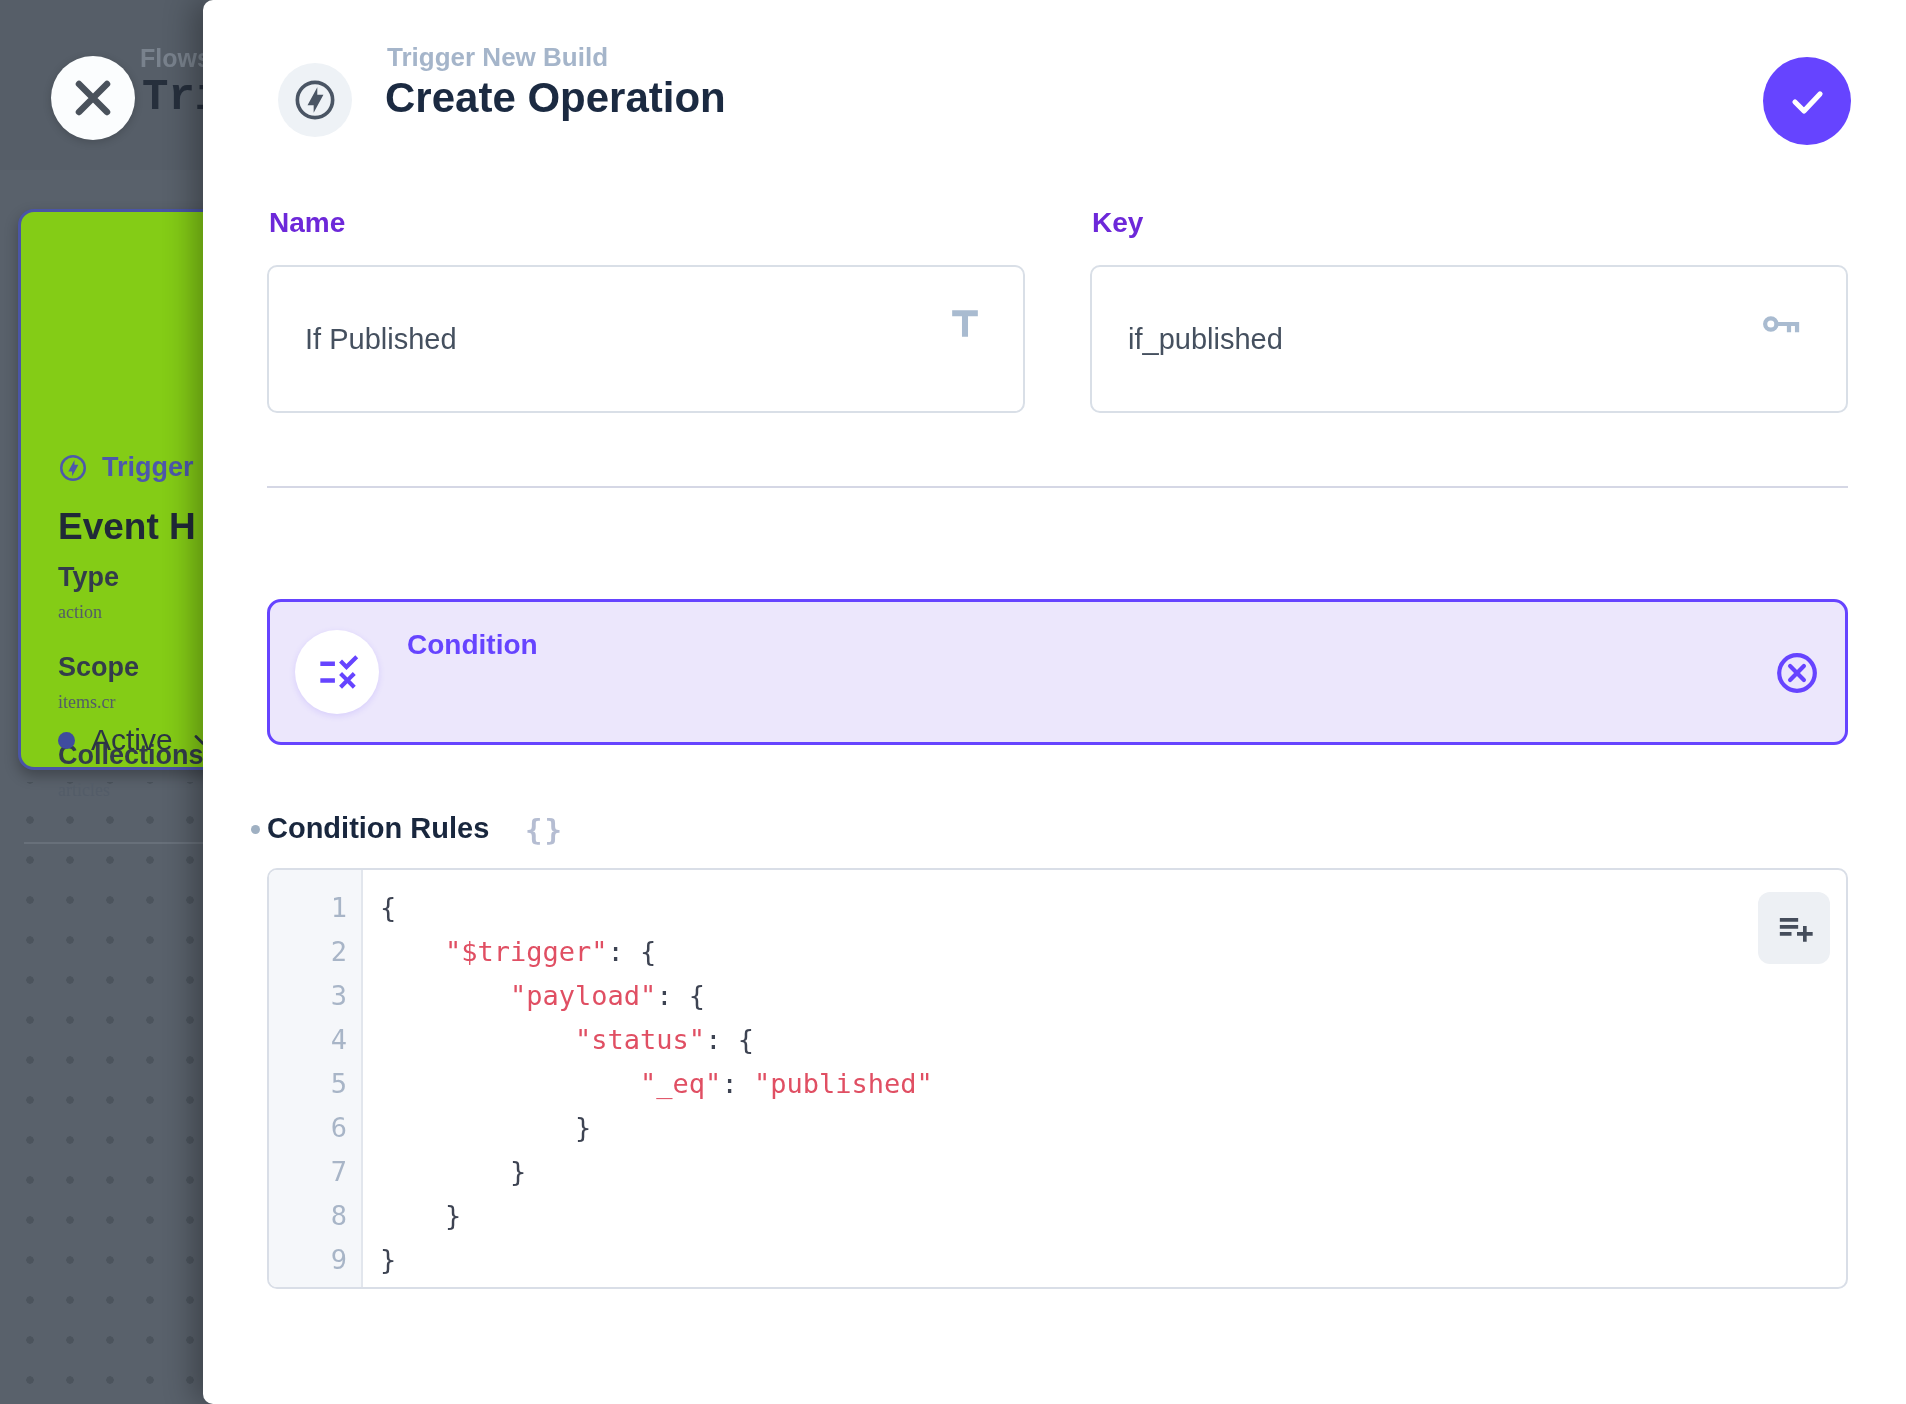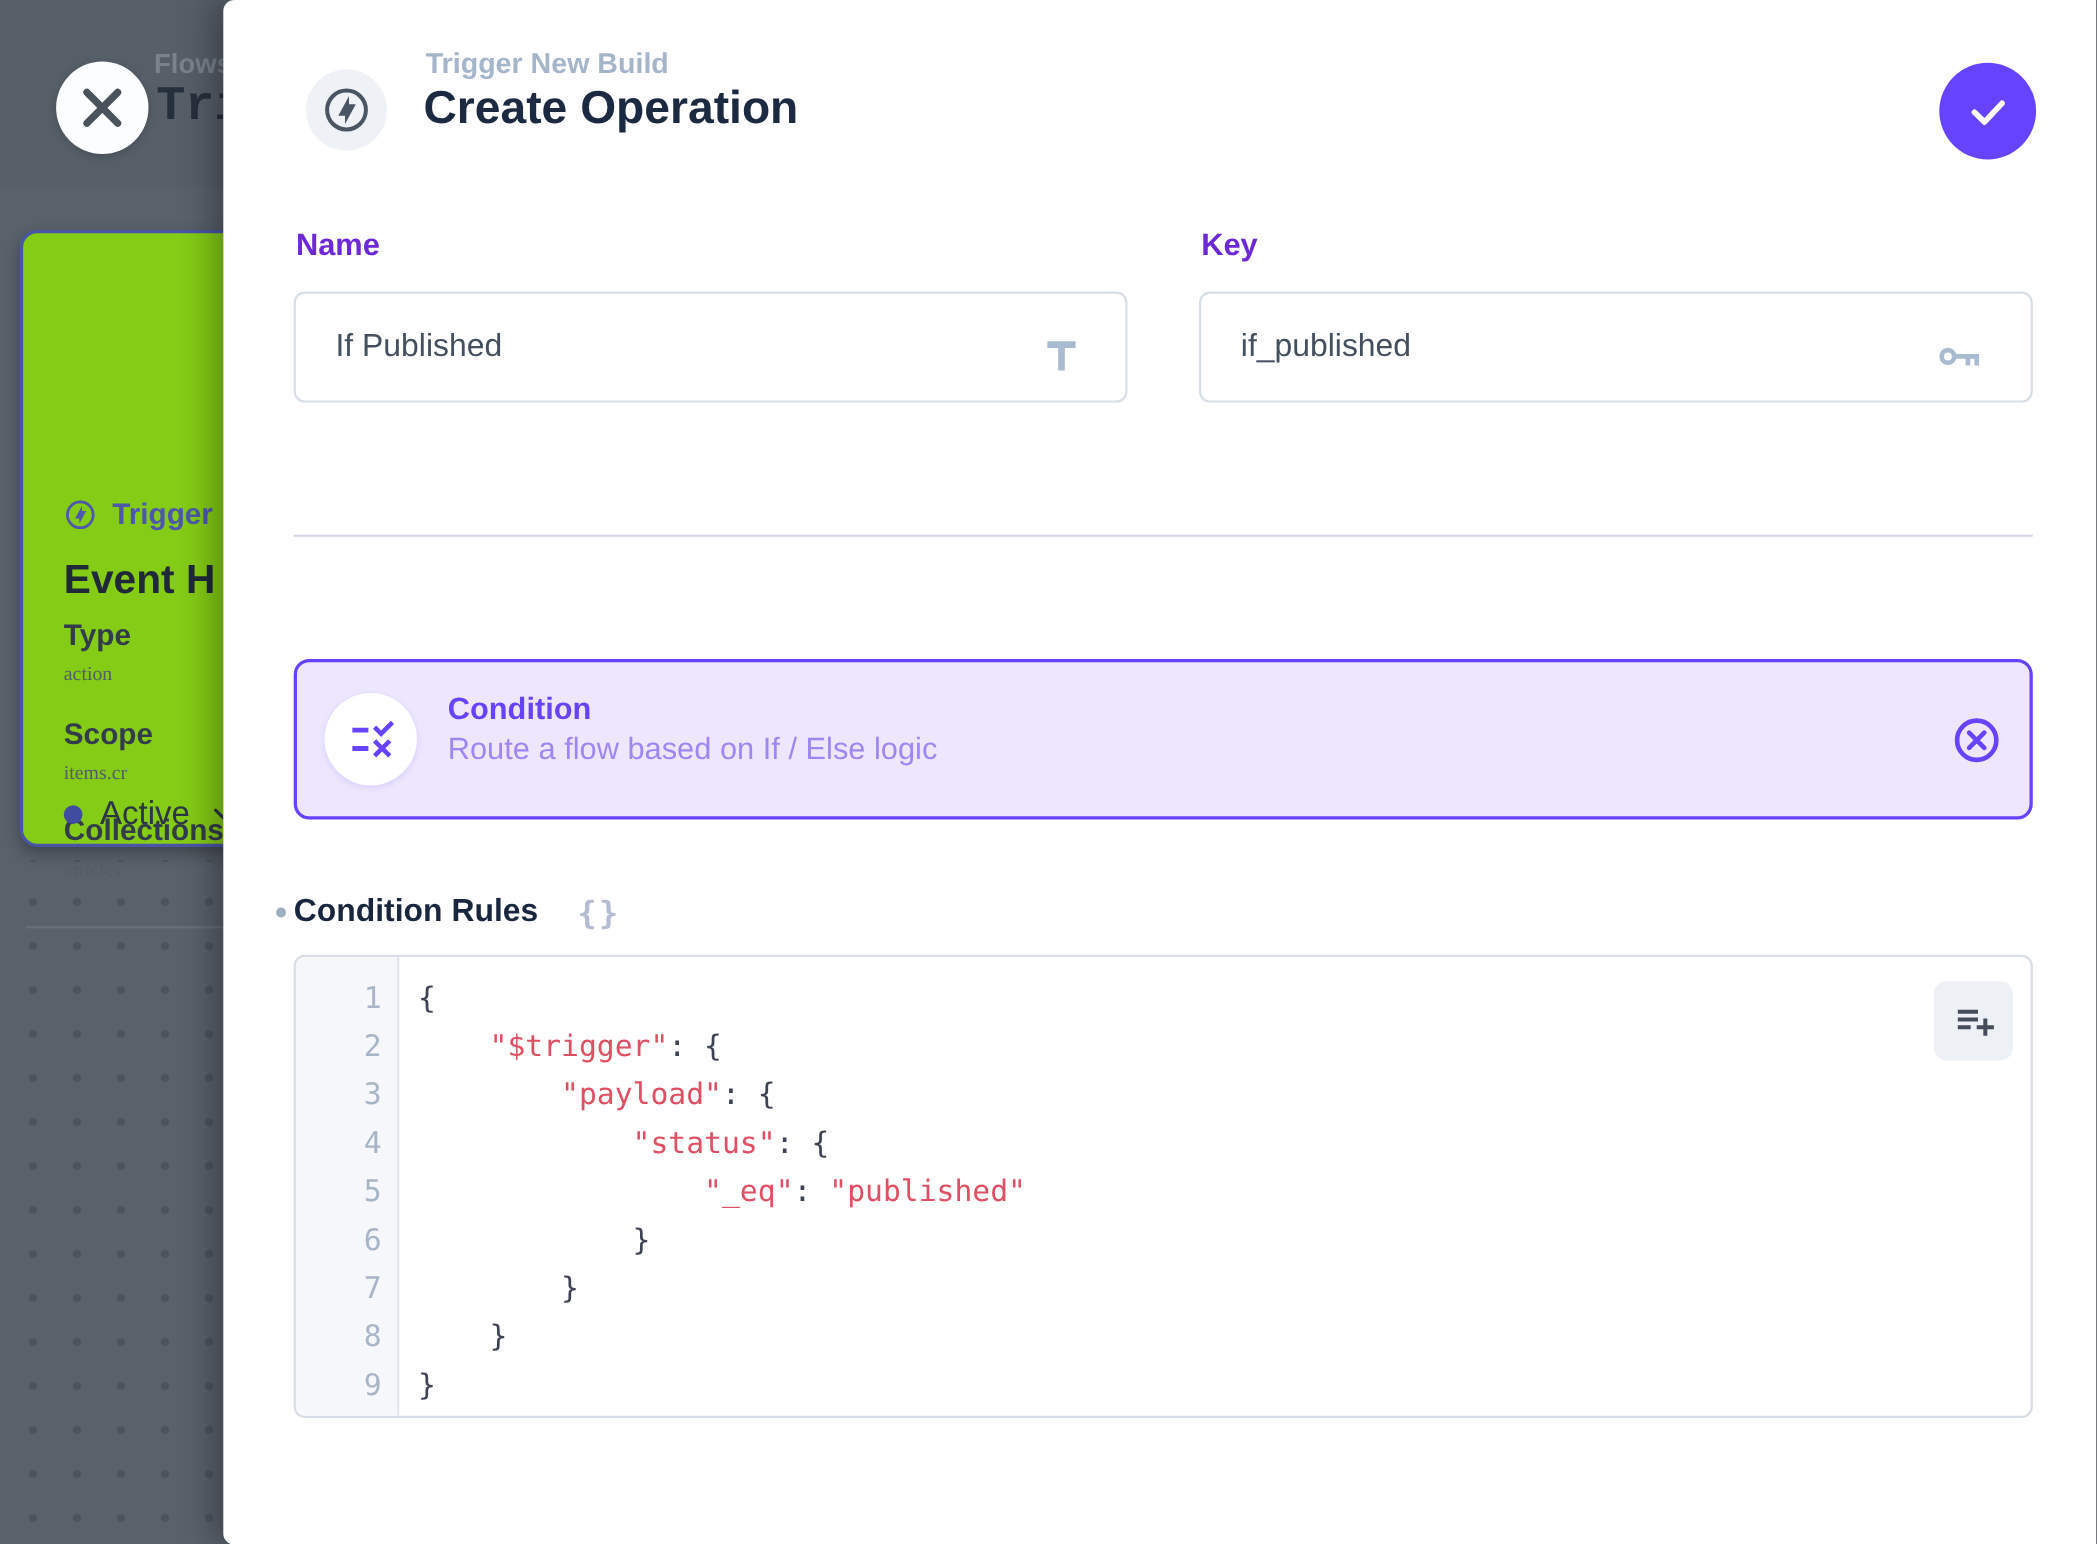--- a/index.html
+++ b/index.html
@@ -52,21 +52,21 @@
   .hdr-breadcrumb{ position:absolute; left:184px; top:42px; font-size:26px; font-weight:600; color:#a5b5ca; white-space:nowrap; }
   .hdr-title{ position:absolute; left:182px; top:74px; font-size:42px; font-weight:700; color:#1b2a41; white-space:nowrap; }
   .confirm-btn{
     position:absolute; left:1560px; top:57px; width:88px; height:88px; border-radius:50%;
     background:#6644ff; border:none; cursor:pointer;
     display:flex; align-items:center; justify-content:center;
   }
   .field-label{ position:absolute; top:207px; font-size:28px; font-weight:700; color:#6d28d9; white-space:nowrap; }
   .lbl-name{ left:66px; } .lbl-key{ left:889px; }
   .text-input{
-    position:absolute; top:265px; width:758px; height:101px;
+    position:absolute; top:265px; width:758px; height:148px;
     border:2px solid #d9dfe7; border-radius:10px; background:#fff;
     font-family:"Liberation Sans", sans-serif; font-size:29px; color:#45505f;
     padding:0 110px 0 36px; outline:none;
   }
   .input-name{ left:64px; } .input-key{ left:887px; }
   .input-trail-icon{ position:absolute; top:302px; width:44px; height:44px; pointer-events:none; }
   .icon-title-t{ left:740px; } .icon-key{ left:1555px; }
   .section-divider{ position:absolute; left:64px; top:486px; width:1581px; height:2px; background:#d5d7e5; }
   
   .condition-panel{
@@ -201,21 +201,20 @@
 
     <div class="section-divider"></div>
 
     <div class="condition-panel"></div>
     <div class="cond-icon-circle">
       <svg width="50" height="50" viewBox="0 0 24 24">
         <path d="M16.54 11L13 7.46l1.41-1.41 2.12 2.12 4.24-4.24 1.41 1.41L16.54 11zM11 7H4v2.1h7V7zm10 6.41L19.59 12 17 14.59 14.41 12 13 13.41 15.59 16 13 18.59 14.41 20 17 17.41 19.59 20 21 18.59 18.41 16 21 13.41zM11 15H4v2.1h7V15z" fill="#6644ff"></path>
       </svg>
     </div>
     <div class="cond-title">Condition</div>
-    <div class="cond-subtitle">Route a flow based on If / Else logic</div>
     <button class="cond-remove-btn">
       <svg width="46" height="46" viewBox="0 0 24 24">
         <circle cx="12" cy="12" r="9.3" fill="none" stroke="#6644ff" stroke-width="2.2"></circle>
         <path d="M8.4 8.4l7.2 7.2M15.6 8.4l-7.2 7.2" stroke="#6644ff" stroke-width="2.2" stroke-linecap="round"></path>
       </svg>
     </button>
 
     <div class="rules-dot"></div>
     <div class="rules-label">Condition Rules</div>
     <div class="rules-type-hint">{}</div>

